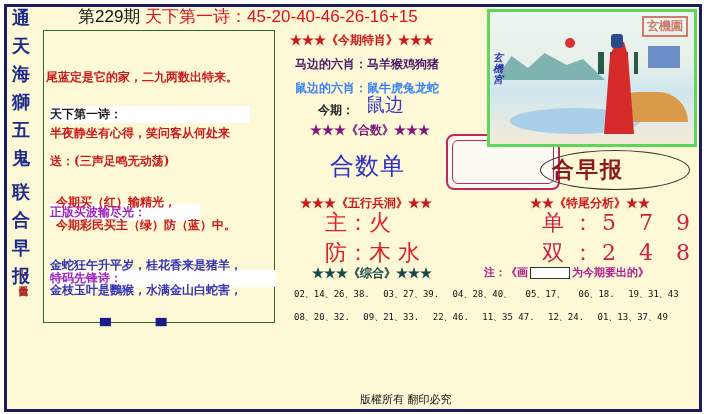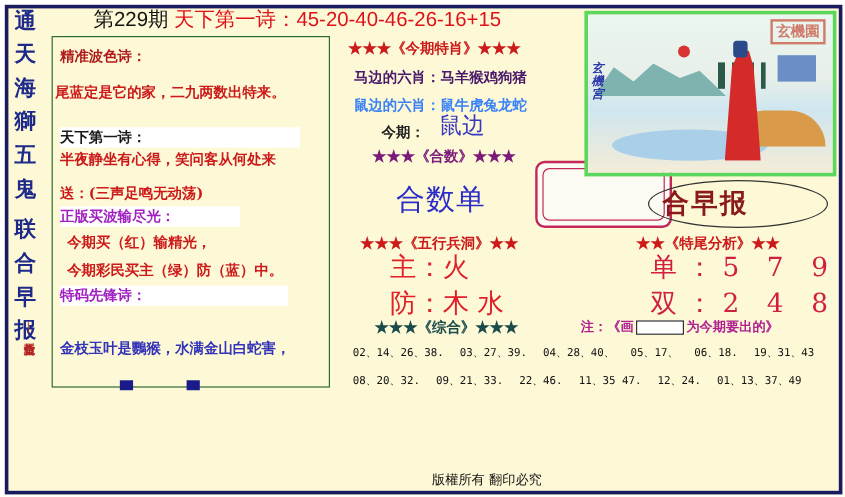--- a/index.html
+++ b/index.html
@@ -8,21 +8,21 @@
   .vert-title { position:absolute; left:9px; top:4px; width:24px; display:flex; flex-direction:column; align-items:center; }
   .vert-title .ch { font-family:"DejaVu Serif", serif; font-weight:bold; color:#1e2a8a; font-size:18px; line-height:28px; }
   .vert-title .gap { height:6px; }
   .vert-sub { position:absolute; left:14px; top:268px; width:14px; display:flex; flex-direction:column; align-items:center; color:#b22222; font-size:10px; line-height:10px; }
   .issue { position:absolute; left:78px; top:5px; font-size:17px; color:#111; font-family:"Liberation Sans", sans-serif; }
   .result { position:absolute; left:145px; top:5px; font-size:17px; color:#e0101a; font-family:"Liberation Sans", sans-serif; white-space:nowrap; }
   .poem-box { position:absolute; left:43px; top:30px; width:232px; height:293px; border:1px solid #2d6b2d; background:#fdf8d6; padding:4px 4px; }
   .poem-box .l { position:absolute; left:6px; font-family:"DejaVu Serif", serif; font-weight:bold; font-size:12px; white-space:nowrap; }
   .red { color:#cc1a1a; }
   .dark { color:#1a1a1a; }
-  .purple { color:#a020c0; }
+  .purple { color:#a020c0;margin-top:32px; }
   .blue { color:#3434b8; }
   .maroon { color:#b01a1a; }
   .wline { background:#fff; }
   .mid-title { position:absolute; font-family:"DejaVu Serif", serif; font-weight:bold; font-size:12px; white-space:nowrap; }
   .art { position:absolute; left:487px; top:9px; width:210px; height:138px; border:3px solid #5cd65c; background:linear-gradient(#eaf6f0 0%, #e7efe8 40%, #cfe6ef 60%, #f4ecd8 100%); overflow:hidden;padding-left:28px; }
   .stamp { position:absolute; right:6px; top:4px; border:2px solid #d07a6a; color:#d07a6a; font-size:12px; padding:0 3px; font-weight:bold; }
   .mountain { position:absolute; left:5px; top:38px; width:110px; height:30px; background:#7fb3b0; clip-path:polygon(0 100%,15% 20%,30% 60%,45% 10%,65% 50%,80% 30%,100% 100%); }
   .house { position:absolute; right:14px; top:34px; width:32px; height:22px; background:#6b8ec7; }
   .trees { position:absolute; right:56px; top:40px; width:40px; height:22px; background:repeating-linear-gradient(90deg,#2b5a4a 0 6px,transparent 6px 12px); }
   .person { position:absolute; left:110px; top:30px; width:40px; height:92px; background:#d42a2a; clip-path:polygon(40% 0,60% 0,70% 15%,85% 100%,10% 100%,25% 15%); }
@@ -65,29 +65,29 @@
   <span class="ch">报</span>
 </div>
 <div class="vert-sub" style="writing-mode:vertical-rl;">—黄金會員版</div>
 
 <div class="issue">第229期</div>
 <div class="result">
   <span>天下第一诗：</span><span>45-20-40-46-26-16+15</span>
 </div>
 
 <div class="poem-box">
-  <div class="l maroon" style="top:8px;">精准波色诗：</div>
   <div class="l red" style="top:38px;left:2px;">尾蓝定是它的家，二九两数出特来。</div>
   <div class="l dark wline" style="top:75px;width:200px;">天下第一诗：</div>
   <div class="l red" style="top:94px;">半夜静坐有心得，笑问客从何处来</div>
   <div class="l red" style="top:122px;">送：(三声足鸣无动荡)</div>
   <div class="l purple wline" style="top:141px;width:150px;">正版买波输尽光：</div>
   <div class="l red" style="top:163px;left:12px;">今期买（红）输精光，</div>
   <div class="l red" style="top:186px;left:12px;">今期彩民买主（绿）防（蓝）中。</div>
-  <div class="l purple wline" style="top:207px;width:190px;">特码先锋诗：</div>
+  <div class="l purple wline" style="top:207px;width:226px;">特码先锋诗：</div>
+  <div class="l blue" style="top:226px;">金蛇狂午升平岁，桂花香来是猪羊，</div>
   <div class="l blue" style="top:251px;">金枝玉叶是鸚猴，水满金山白蛇害，</div>
 </div>
 <div class="partial">▀ ▀</div>
 
 <div class="mid-title" style="left:290px;top:32px;color:#cc1a1a;">★★★《今期特肖》★★★</div>
 <div class="mid-title" style="left:295px;top:56px;color:#4a1a6a;">
   <span>马边的六肖：</span><span>马羊猴鸡狗猪</span>
 </div>
 <div class="mid-title" style="left:295px;top:80px;color:#3b82f6;">
   <span>鼠边的六肖：</span><span>鼠牛虎兔龙蛇</span>

